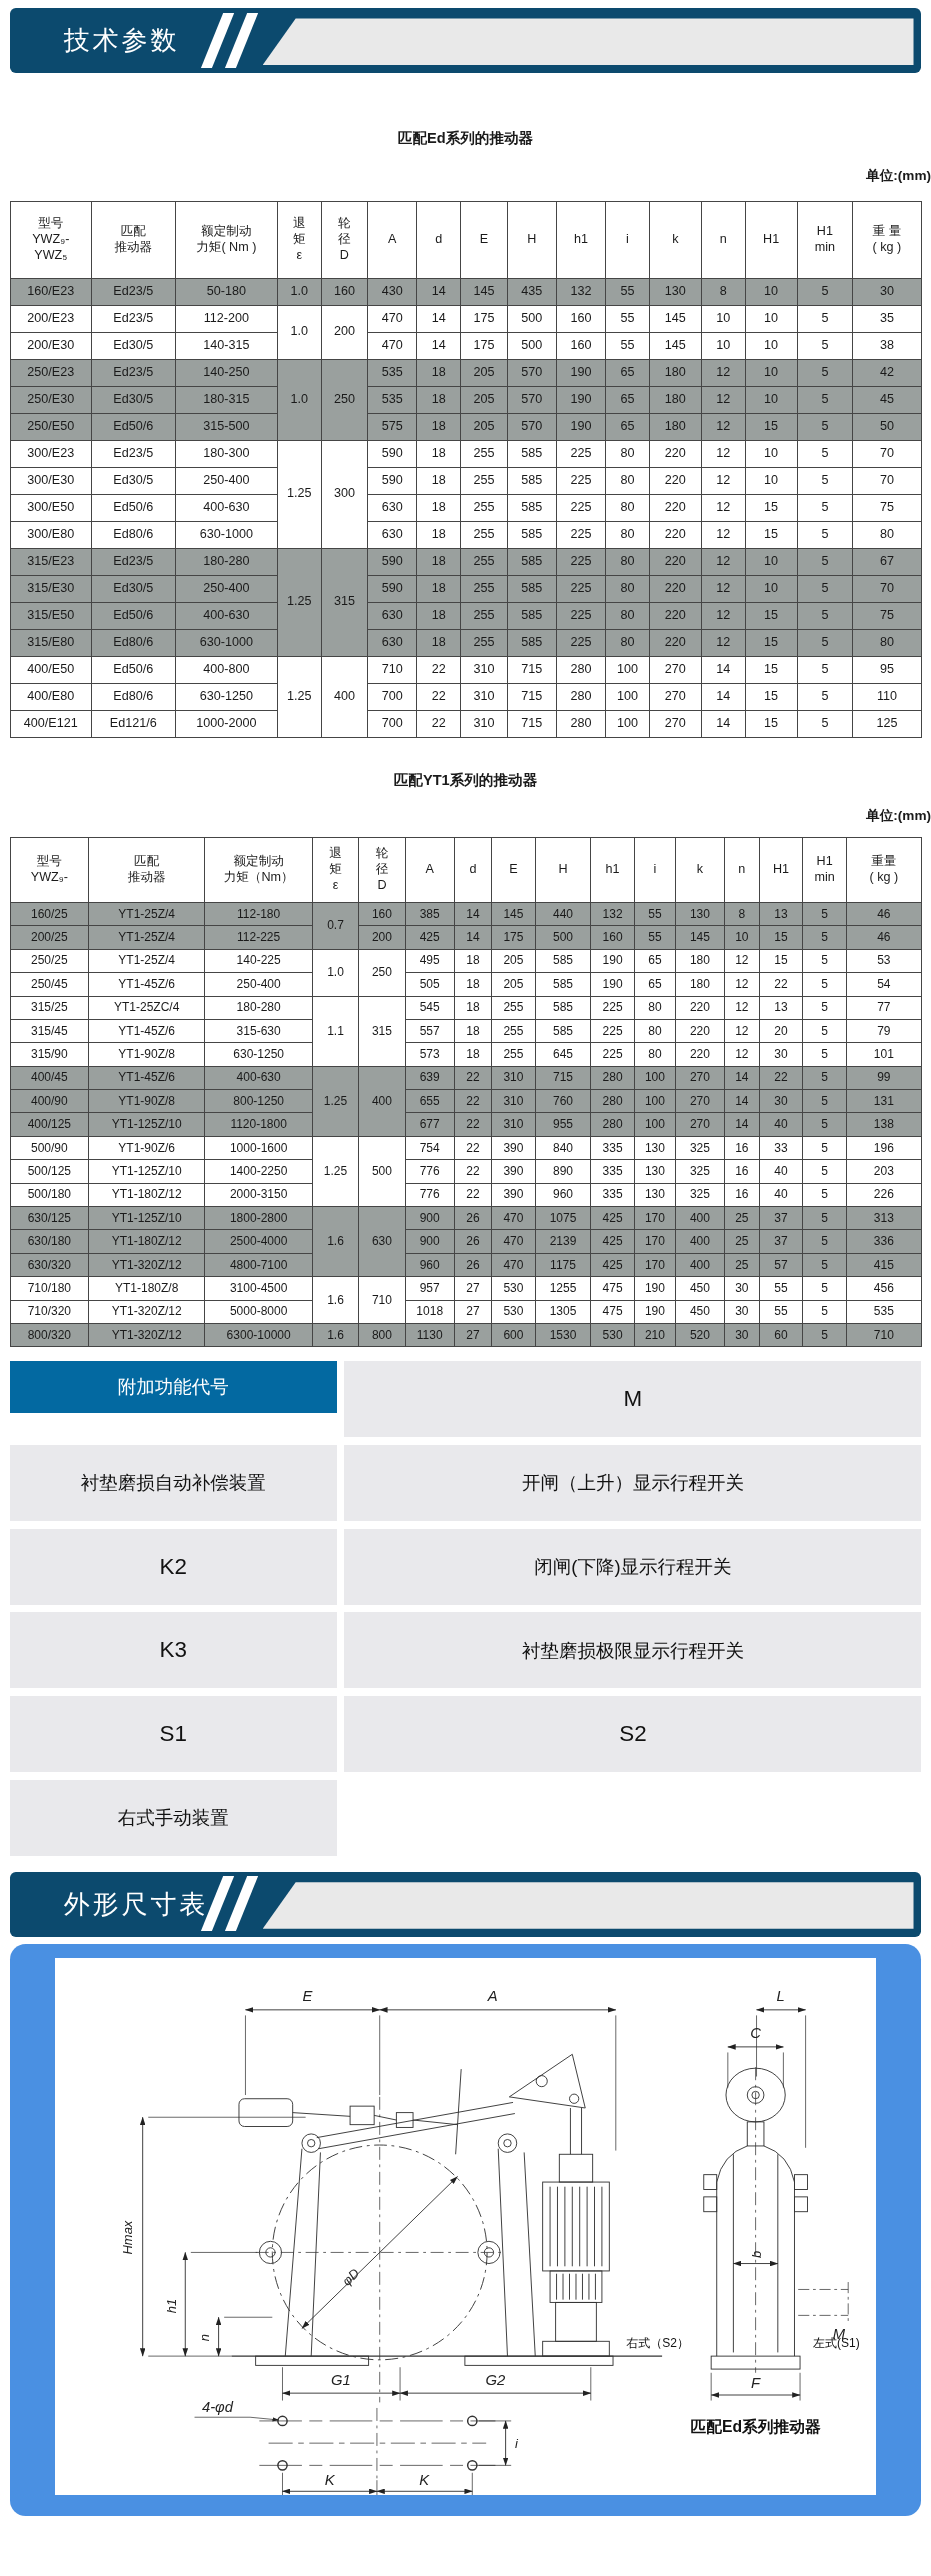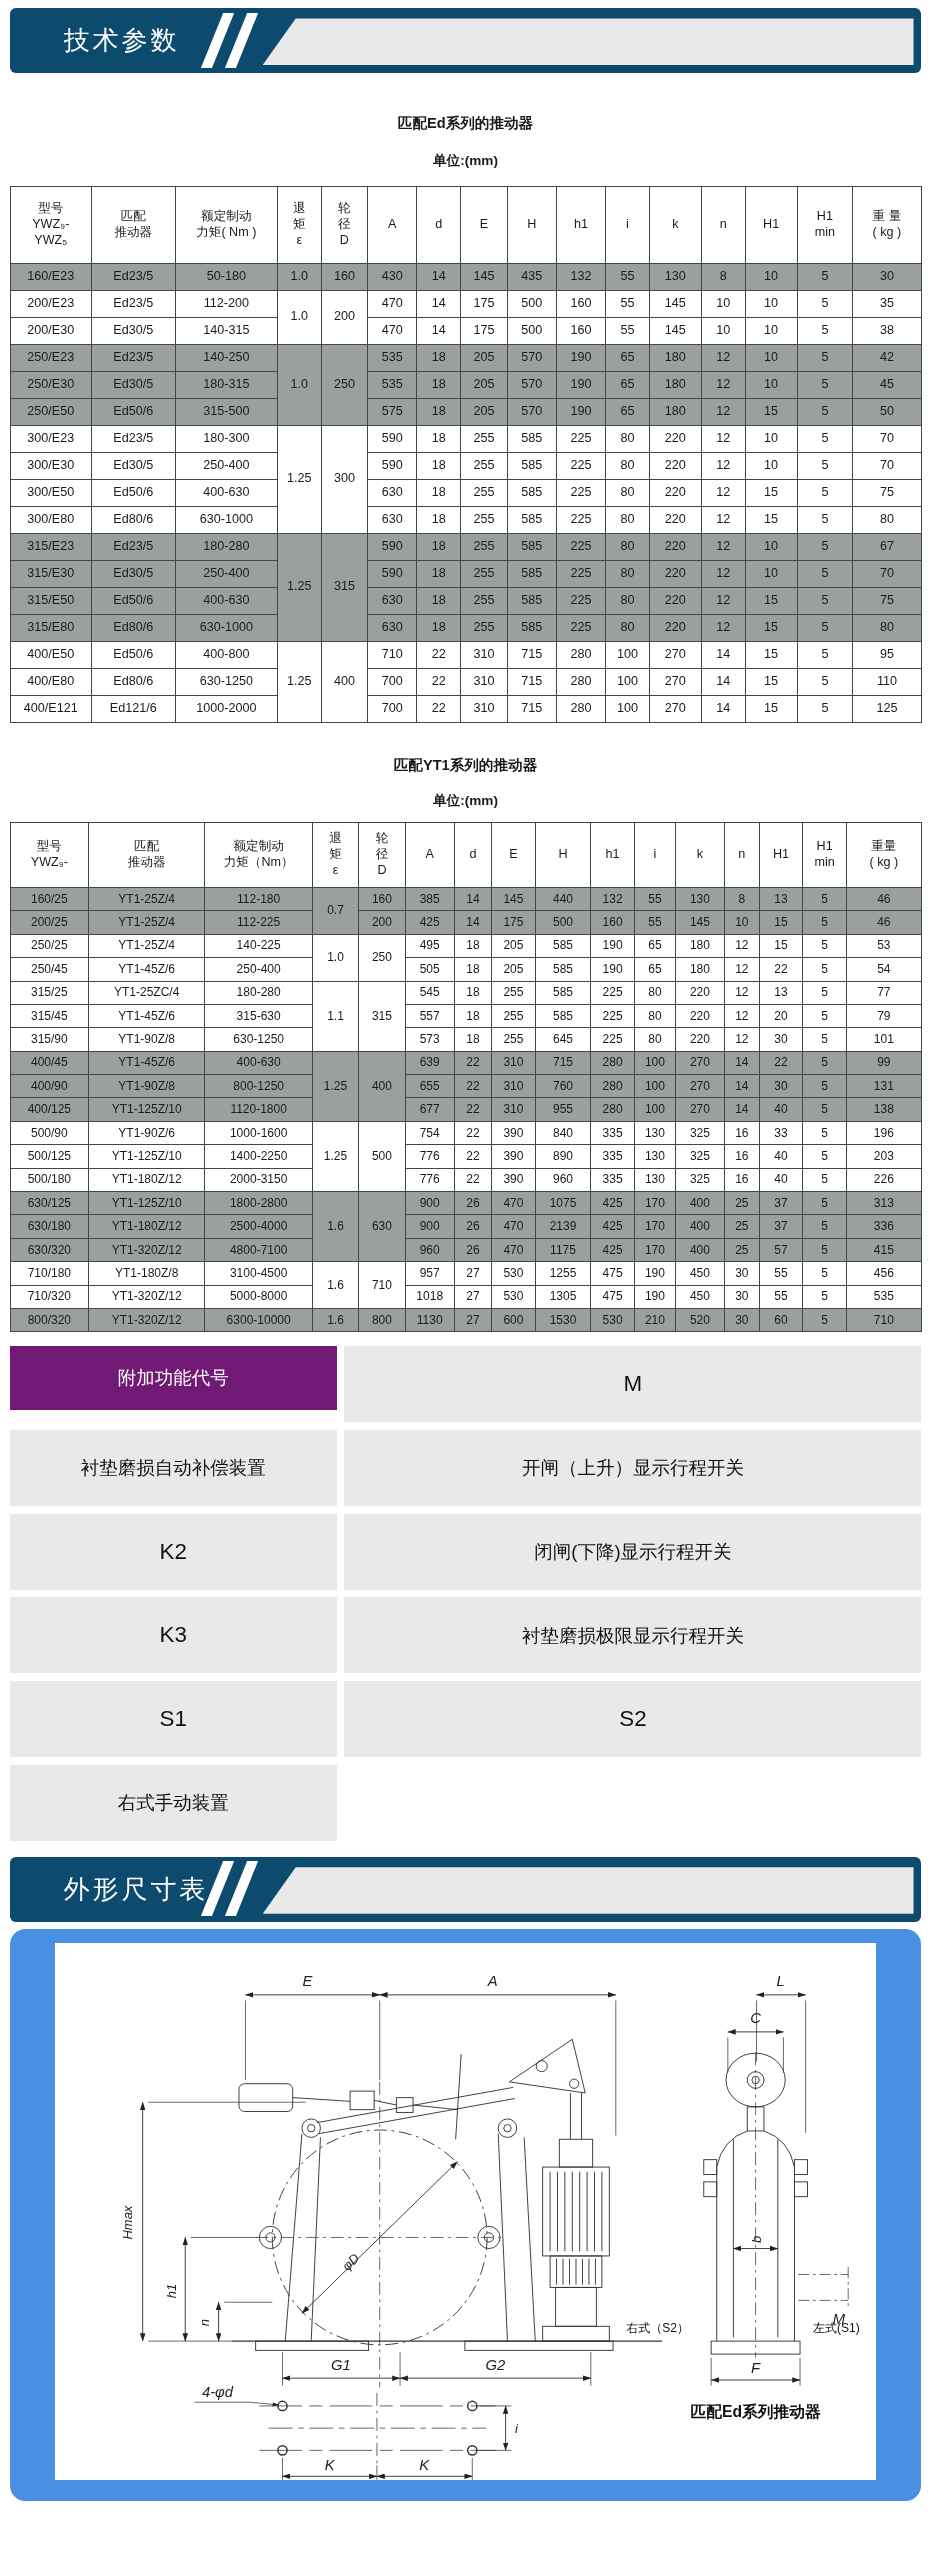--- a/index.html
+++ b/index.html
@@ -5,37 +5,37 @@
   html,body{margin:0;padding:0;background:#fff;}
   body{width:931px;font-family:"Liberation Sans","DejaVu Sans",sans-serif;color:#1a1a1a;}
   
   .bar{position:relative;margin:7.8px 9.7px 0;height:65px;background:#0c4a6e;border-radius:5.8px;overflow:hidden;}
   .bar-title{position:absolute;left:54px;top:50%;transform:translateY(-50%);color:#fff;font-size:26px;letter-spacing:2.9px;white-space:nowrap;}
   .stripe{position:absolute;top:4.9px;bottom:4.9px;width:10.7px;background:#fff;transform:skewX(-22deg);}
   .st1{left:202px}.st2{left:226px}
   .bar-gray{position:absolute;top:10.7px;bottom:7.8px;left:253px;right:7.8px;background:#e9e9e9;
             clip-path:polygon(33px 0,100% 0,100% 100%,0 100%);}
   
-  .tbl-caption{margin-top:41px;text-align:center;font-size:14.6px;font-weight:700;}
+  .tbl-caption{margin-top:56px;text-align:center;font-size:14.6px;font-weight:700;}
   .tbl-caption.second{margin-top:33px;}
-  .tbl-unit{margin-top:19.4px;text-align:center;font-size:13.6px;font-weight:700;}
+  .tbl-unit{margin-top:19.4px;text-align:right;font-size:13.6px;font-weight:700;}
   .tbl-unit.second{margin-top:17.5px;}
   
   table.spec{width:912px;margin:15.6px 9.7px 0;border-collapse:collapse;table-layout:fixed;text-align:center;}
   table.spec.second{margin-top:11.7px;}
   .spec th,.spec td{border:1px solid #454545;padding:0 1px;white-space:pre-line;line-height:1.25;}
   .spec th{font-weight:400;font-size:12.6px;}
   .t1 thead th{height:76px;} .t2 thead th{height:64px;}
   .t1 tbody td{height:26px;font-size:12.6px;} .t2 tbody td{height:22.4px;font-size:12px;}
   .spec tr.gray td{background:#9aa09e;}
   .spec td.wcell{background:#fff;}
   
   .addons{margin:13.6px 9.7px 0;}
   .addons-grid{display:grid;grid-template-columns:327px 1fr;gap:7.8px;}
-  .addon-h{background:#701a75;color:#fff;height:64px;display:flex;align-items:center;justify-content:center;font-size:18.5px;}
+  .addon-h{background:#0369a1;color:#fff;height:52px;display:flex;align-items:center;justify-content:center;font-size:18.5px;}
   .addon-c{background:#e9e9ec;height:76px;display:flex;align-items:center;justify-content:center;color:#111;}
   .addon-c.code{font-size:22.4px;} .addon-c.desc{font-size:18.5px;}
   .bar.second{margin-top:15.6px;text-align:center;}
   
   .panel{margin:7.8px 9.7px 0;background:#4a90e2;border-radius:15.6px;padding:13.6px 45px 21.4px;}
   .canvas{background:#fff;height:537px;}
   .canvas svg{display:block;width:100%;height:100%;}
   text.dim{font-style:italic;font-size:16px;fill:#222;}
   text.dims{font-style:italic;font-size:14px;fill:#222;}
   text.zh{font-size:13px;fill:#111;}

